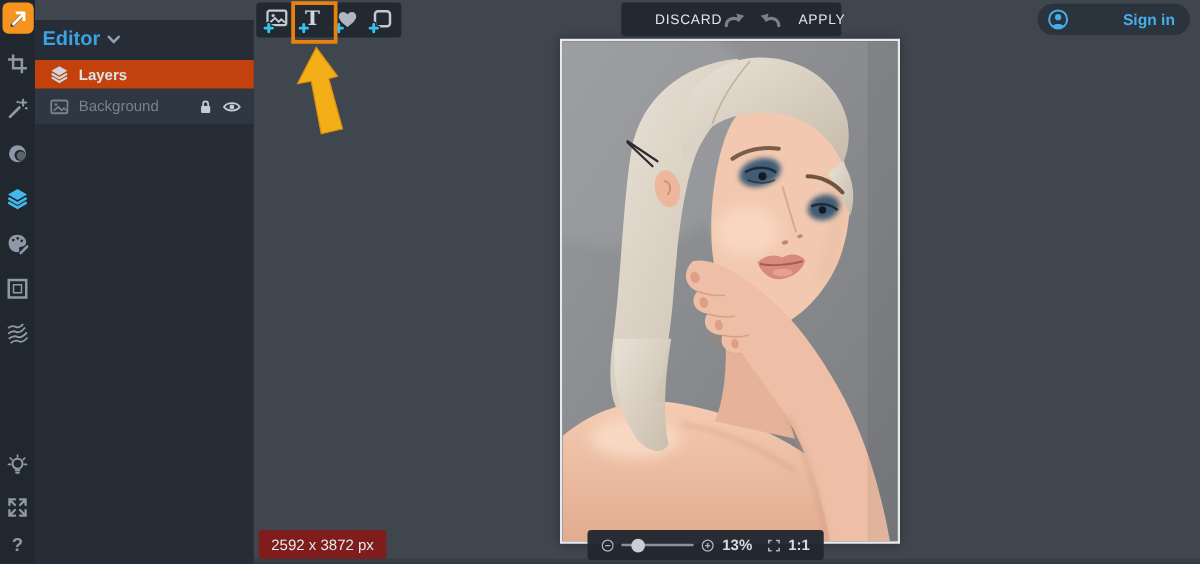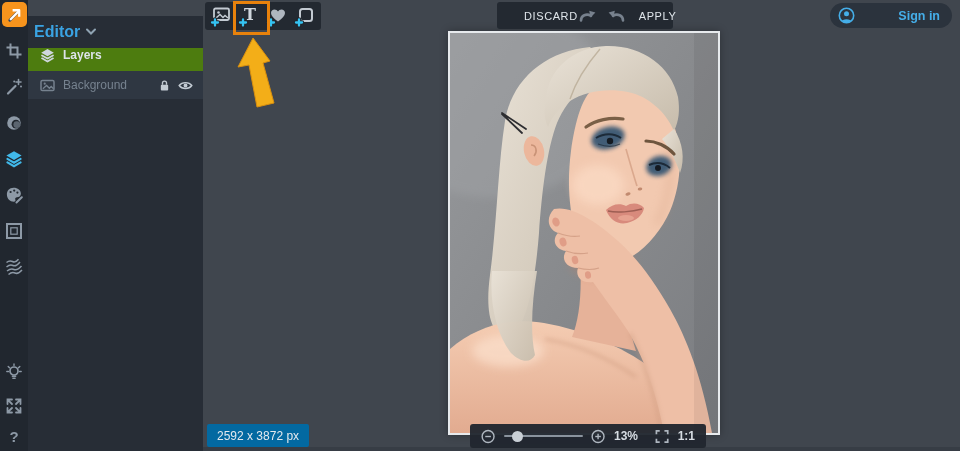--- a/index.html
+++ b/index.html
@@ -15,21 +15,21 @@
   .rail .tool { width:28px; height:24px; margin-top:12px; display:flex; align-items:center; justify-content:center; cursor:pointer; }
   .rail .tool:first-of-type { margin-top:18px; }
   .rail .spacer { flex:1; }
   .rail .tool.bottom { margin-top:10px; }
   .rail .help { color:#8d99a6; font-size:15px; font-weight:bold; margin:10px 0 6px 0; cursor:pointer; }
 
   
   .panel { position:absolute; left:28px; top:16px; bottom:0; width:175px; background:#272d36; z-index:25; }
   .panel-header { height:32px; display:flex; align-items:center; padding-left:6px; gap:5px; }
   .panel-title { color:#3aa3e3; font-size:16px; font-weight:bold; }
-  .row-layers { height:23px; background:#4d7c0f; display:flex; align-items:flex-start; gap:8px; padding-left:12px; }
+  .row-layers { height:23px; background:#c2410c; display:flex; align-items:center; gap:8px; padding-left:12px; }
   .row-layers span { color:#dde3e9; font-size:12px; font-weight:600; }
   .row-layer { height:28px; background:#2f3742; display:flex; align-items:center; gap:8px; padding:0 10px 0 12px; }
   .row-layer .lbl { color:#76828f; font-size:12px; flex:1; }
   .row-layer .mini { display:flex; align-items:center; gap:8px; }
 
   
   .addbar { position:absolute; left:205px; top:2px; height:28px; background:#232931; border-radius:3px;
             display:flex; align-items:center; padding:0 2px; z-index:10; }
   .addbtn { width:28px; height:28px; display:flex; align-items:center; justify-content:center; cursor:pointer; }
 
@@ -45,25 +45,25 @@
   .signin { position:absolute; right:8px; top:3px; height:25px; background:#2b333d; border-radius:13px;
             display:flex; align-items:center; gap:6px; padding:0 12px 0 8px; cursor:pointer; z-index:10; }
   .signin span { color:#45aee8; font-size:12.5px; font-weight:600;margin-left:37px; }
 
   
   .photo { position:absolute; left:448px; top:31px; width:272px; height:404px; border:2px solid #e7eaed;
            box-shadow:0 0 8px rgba(0,0,0,.30); z-index:5; }
   .photo svg { display:block; width:268px; height:400px; }
 
   
-  .sizebadge { position:absolute; left:207px; top:424px; height:23px; background:#0369a1; border-radius:2px;
+  .sizebadge { position:absolute; left:207px; top:424px; height:23px; background:#7f1d1d; border-radius:2px;
                display:flex; align-items:center; padding:0 10px; z-index:10; }
   .sizebadge span { color:#e4e9ee; font-size:12px; }
 
-  .zoombar { position:absolute; left:470px; top:424px; width:236px; height:24px; background:rgba(33,39,47,.96);
+  .zoombar { position:absolute; left:470px; top:424px; width:189px; height:24px; background:rgba(33,39,47,.96);
              border-radius:3px; display:flex; align-items:center; padding:0 11px; z-index:10; }
   .zb-gap { width:9px; }
   .zb-track { position:relative; width:84px; height:2px; background:#8a939d; border-radius:1px; cursor:pointer; }
   .zb-knob { position:absolute; left:8px; top:-4.5px; width:11px; height:11px; border-radius:50%; background:#c9cfd5; cursor:grab; }
   .zb-txt { color:#d6dce2; font-size:12px; font-weight:bold; }
   .zoombar svg { cursor:pointer; }
 
   .bottomstrip { position:absolute; left:203px; right:0; bottom:0; height:4px; background:#373d45; z-index:6; }
 </style>
 </head>

